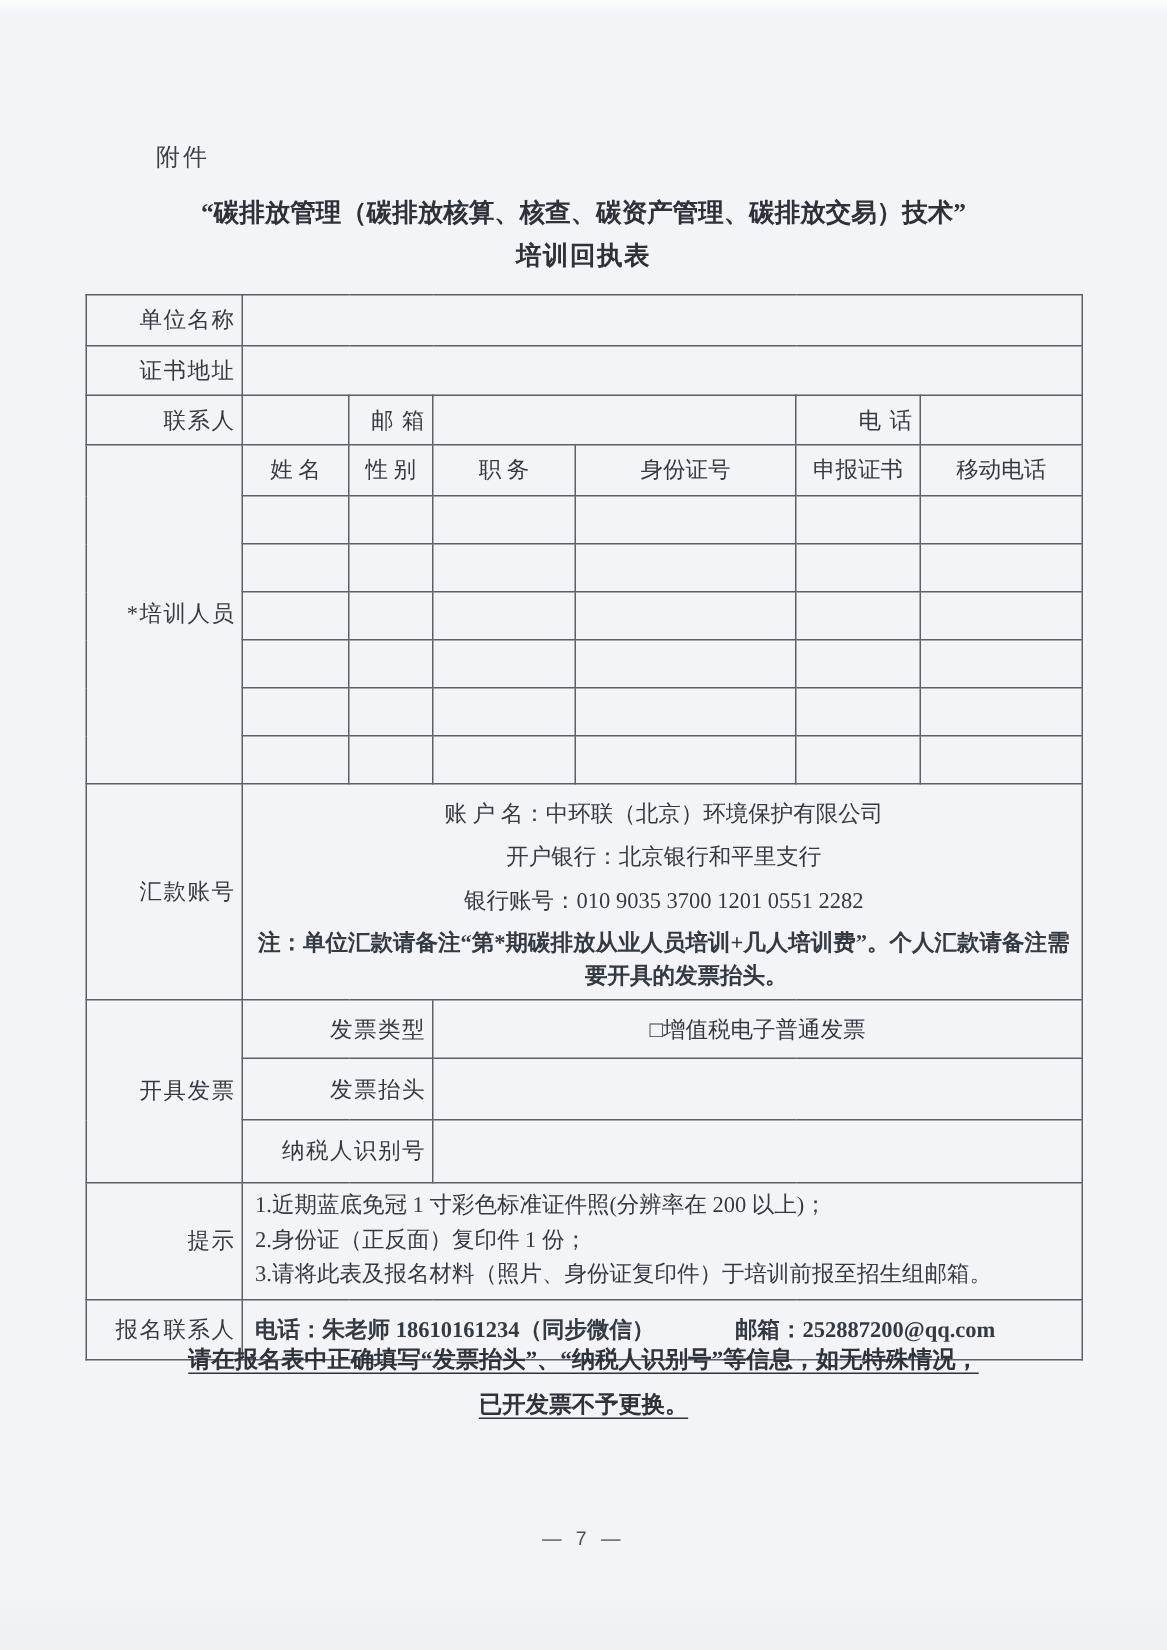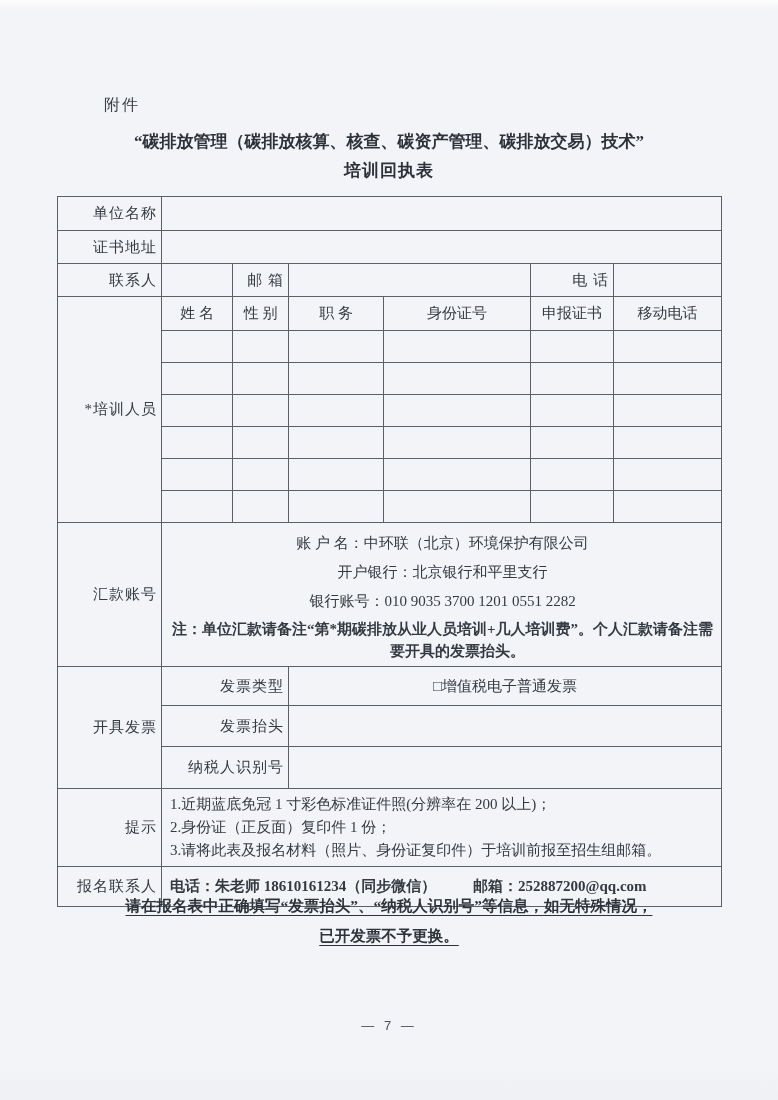--- a/index.html
+++ b/index.html
@@ -42,21 +42,21 @@
   .remit{padding:6px 6px 4px 8px !important;text-align:center;}
   .remit-line{line-height:29px;white-space:nowrap;}
   .remit-note{
     font-weight:bold;line-height:22px;
     padding-left:2em;text-indent:-2em;
     margin-top:2px;
   }
   .tips{padding:4px 4px 4px 8px !important;}
   .tip-line{line-height:23px;white-space:nowrap;}
   .contact-cell{font-weight:bold;padding-left:8px !important;}
-  .contact-email{margin-left:33px;}
+  .contact-email{margin-left:50px;}
   .footer-note{
     position:absolute;left:0;width:778px;text-align:center;
     font-weight:bold;color:#2e333a;font-size:15.5px;
   }
   .footer-note span{text-decoration:underline;text-underline-offset:4px;}
   .fn1{top:896px;}
   .fn2{top:926px;}
   .page-number{
     position:absolute;left:0;top:1018px;width:778px;text-align:center;
     font-size:13px;color:#4a5058;letter-spacing:3px;

